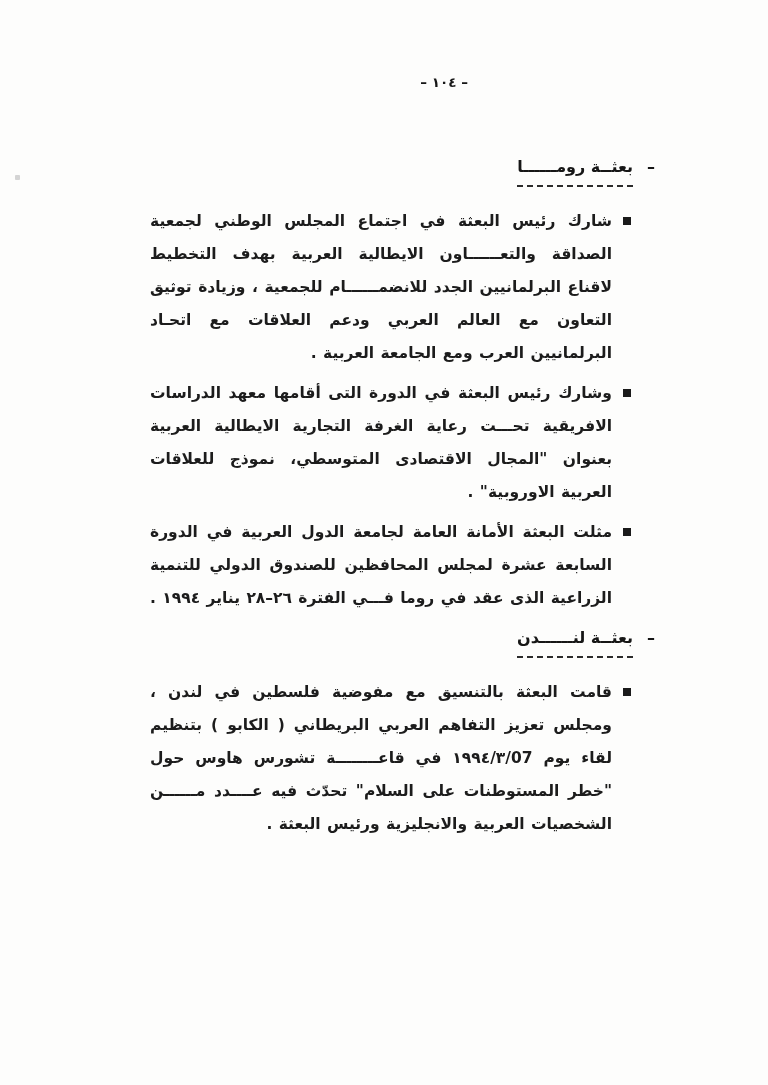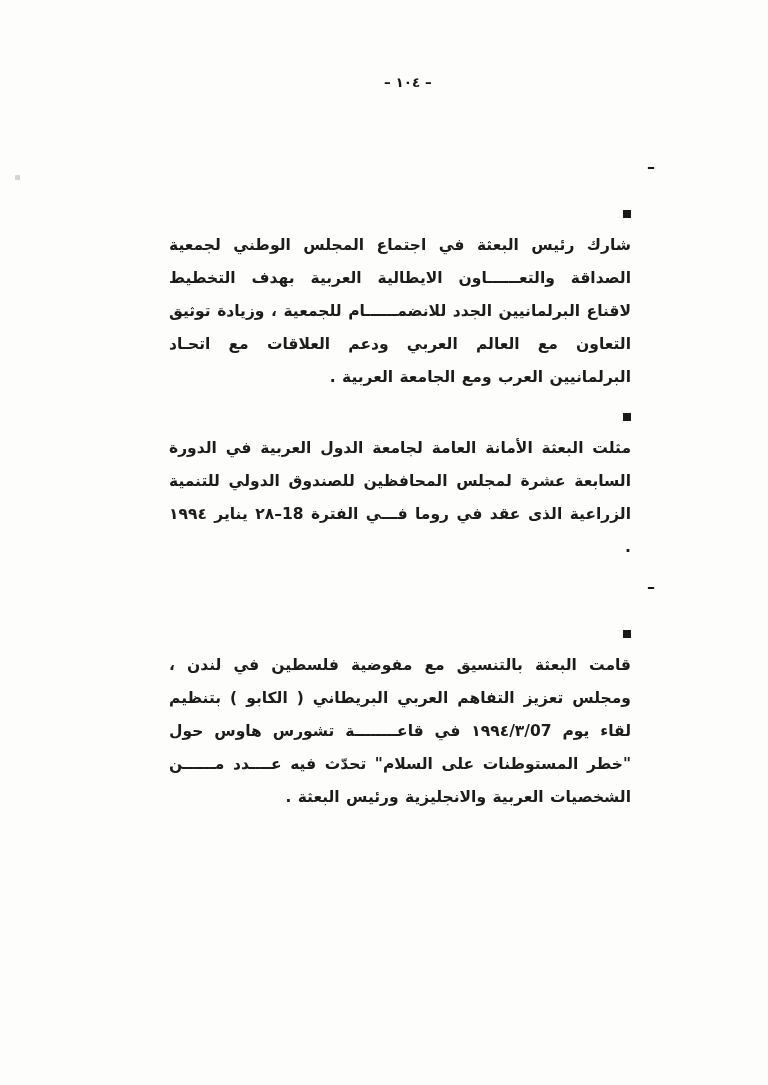--- a/index.html
+++ b/index.html
@@ -11,21 +11,21 @@
     overflow: hidden;
     direction: rtl;
     font-family: "DejaVu Sans", sans-serif;
     color: #1c1c1c;
   }
   .page-number {
     position: absolute;
     top: 74px;
     left: 384px;
     width: 84px;
-    text-align: left;
+    text-align: right;
     font-size: 13.5px;
     font-weight: 700;
     letter-spacing: 2px;
     color: #161616;
     direction: rtl;
   }
   .content {
     position: absolute;
     top: 154px;
     right: 113px;
@@ -47,21 +47,21 @@
   .section + .section .section-heading-row { margin-top: 10px; }
   .heading-dash { font-weight: 700; }
   .heading-title {
     border-bottom: 2px dashed #2b2b2b;
     padding-bottom: 5px;
     letter-spacing: 1px;
   }
   .bullet-list { margin: 0 24px 0 0; padding: 0; list-style: none; }
   .bullet-item {
     display: flex;
-    flex-direction: column;
+    flex-direction: row;
     gap: 11px;
     margin: 0 0 7px 0;
   }
   .bullet-marker {
     flex: 0 0 auto;
     width: 8px;
     height: 8px;
     margin-top: 12px;
     background: #1a1a1a;
   }
@@ -92,36 +92,42 @@
 
   <div class="page-number">– ١٠٤ –</div>
 
   <div class="scan-speck"></div>
 
   <div class="content">
 
     <div class="section">
       <div class="section-heading-row">
         <span class="heading-dash">–</span>
+        <span class="heading-title">بعثــة رومــــــا</span>
       </div>
       <div class="bullet-list">
         <div class="bullet-item">
           <span class="bullet-marker"></span>
           <p class="bullet-text" style="margin:0">شارك رئيس البعثة في اجتماع المجلس الوطني لجمعية الصداقة والتعــــــاون الايطالية العربية بهدف التخطيط لاقناع البرلمانيين الجدد للانضمــــــام للجمعية ، وزيادة توثيق التعاون مع العالم العربي ودعم العلاقات مع اتحـاد البرلمانيين العرب ومع الجامعة العربية .</p>
         </div>
         <div class="bullet-item">
           <span class="bullet-marker"></span>
-          <p class="bullet-text" style="margin:0">مثلت البعثة الأمانة العامة لجامعة الدول العربية في الدورة السابعة عشرة لمجلس المحافظين للصندوق الدولي للتنمية الزراعية الذى عقد في روما فـــي الفترة 18–٢٨ يناير ١٩٩٤ .</p>
+          <p class="bullet-text" style="margin:0">وشارك رئيس البعثة في الدورة التى أقامها معهد الدراسات الافريقية تحـــت رعاية الغرفة التجارية الايطالية العربية بعنوان "المجال الاقتصادى المتوسطي، نموذج للعلاقات العربية الاوروبية" .</p>
+        </div>
+        <div class="bullet-item">
+          <span class="bullet-marker"></span>
+          <p class="bullet-text" style="margin:0">مثلت البعثة الأمانة العامة لجامعة الدول العربية في الدورة السابعة عشرة لمجلس المحافظين للصندوق الدولي للتنمية الزراعية الذى عقد في روما فـــي الفترة ٢٦–٢٨ يناير ١٩٩٤ .</p>
         </div>
       </div>
     </div>
 
     <div class="section">
       <div class="section-heading-row">
         <span class="heading-dash">–</span>
+        <span class="heading-title">بعثــة لنــــــدن</span>
       </div>
       <div class="bullet-list">
         <div class="bullet-item">
           <span class="bullet-marker"></span>
           <p class="bullet-text" style="margin:0">قامت البعثة بالتنسيق مع مفوضية فلسطين في لندن ، ومجلس تعزيز التفاهم العربي البريطاني ( الكابو ) بتنظيم لقاء يوم ١٩٩٤/٣/07 في قاعــــــــة تشورس هاوس حول "خطر المستوطنات على السلام" تحدّث فيه عــــدد مــــــن الشخصيات العربية والانجليزية ورئيس البعثة .</p>
         </div>
       </div>
     </div>
 
   </div>

